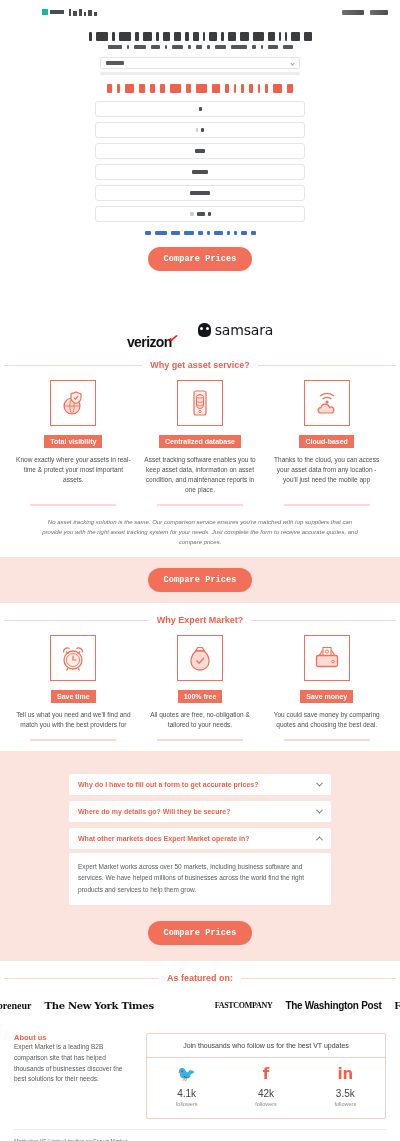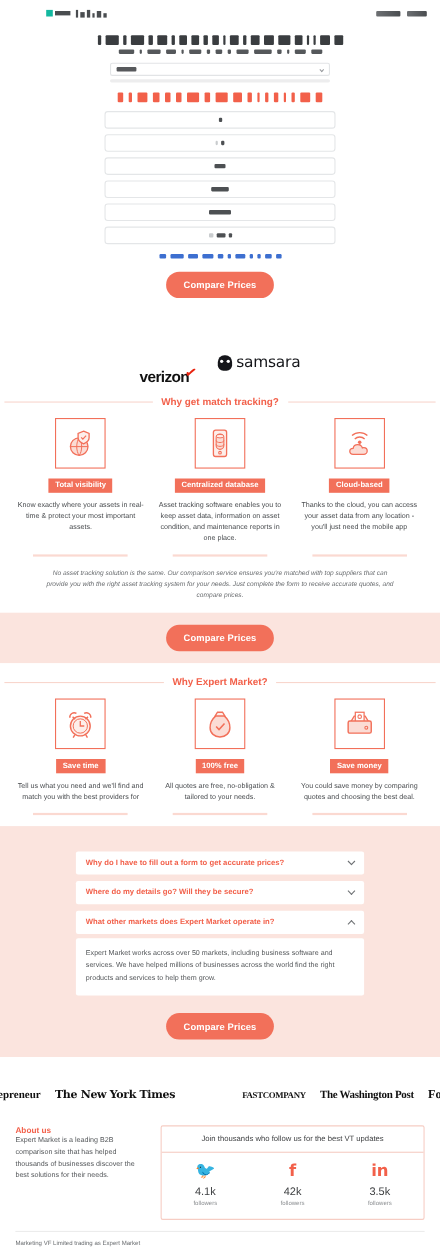--- a/index.html
+++ b/index.html
@@ -45,21 +45,21 @@
   .field i { display:block; height:4px; background:#4d5053; border-radius:1px; }
   .field i.light { background:#c9ccce; }
 
   .consent-redact { display:flex; flex-wrap:wrap; justify-content:center; gap:2px 4px; margin: 9px auto 0; width: 170px; }
   .consent-redact i { display:block; height:4px; background:#3d6fd0; border-radius:1px; }
 
   
   .cta-btn {
     display:block; margin: 0 auto; background:#f2705a; color:#fff; border:none;
     border-radius: 14px; padding: 7px 16px; font-size: 8.5px; font-weight: bold;
-    font-family:Liberation Sans, sans-serif; cursor:pointer; letter-spacing: .1px;
+    font-family:Liberation Mono, monospace; cursor:pointer; letter-spacing: .1px;
   }
   .section-head { display:flex; align-items:center; gap: 8px; padding: 0 4px; }
   .section-head .rule { flex:1; height:1px; background:#f8d6cd; }
   .section-head h2 { color:#f2604a; font-size:9px; font-weight:bold; white-space:nowrap; }
 
   .band-pink { background:#fbe4de; }
   .band-white { background:#fff; }
 
   
   .providers { padding: 10px 0 10px; background:#fff; }
@@ -93,21 +93,21 @@
   .chev.up { transform: rotate(-135deg) translate(-1px,-1px); }
   .faq-a { background:#fff; border-radius:2px; padding: 8px 9px 10px; font-size:6.5px; line-height:1.75; color:#55585b; margin-top:-2px; }
 
   
   .featured { background:#fff; padding: 12px 0 14px; }
   .press { display:flex; justify-content:center; align-items:center; gap: 13px; margin-top: 16px; padding: 0 8px; }
   .press span { color:#111; white-space:nowrap; }
   .p-ent { font-family:"Liberation Serif", serif; font-size:10px; font-weight:bold; }
   .p-nyt { font-family:"DejaVu Serif", serif; font-size:10px; font-weight:bold; letter-spacing:-.3px; }
   .p-fc { font-family:"Liberation Serif", serif; font-size:8px; font-weight:bold; letter-spacing:-.3px;margin-left:48px; }
-  .p-wp { font-family:Liberation Serif, serif; font-size:10px; font-weight:bold; letter-spacing:-.3px; }
+  .p-wp { font-family:Liberation Sans, sans-serif; font-size:10px; font-weight:bold; letter-spacing:-.3px; }
   .p-forbes { font-family:"Liberation Serif", serif; font-size:11px; font-weight:bold; }
 
   
   .footer { background:#fff; padding: 8px 14px 0; display:flex; gap: 14px; }
   .about { width: 118px; }
   .about h3 { color:#f2604a; font-size:7.5px; font-weight:bold; margin-bottom:0; }
   .about p { font-size:6.5px; line-height:1.65; color:#55585b; }
   .social-card { flex:1; border:1px solid #f6cdc4; border-radius:2px; }
   .social-head { text-align:center; font-size:7px; color:#3f4143; padding: 8px 6px; border-bottom:1px solid #f6cdc4; }
   .social-row { display:flex; padding: 9px 0 11px; }
@@ -265,21 +265,21 @@
       <div class="samsara">
         <span class="mark"></span>
         <span class="txt">samsara</span>
       </div>
     </div>
   </div>
 
   <div class="band-white" style="padding-bottom:10px">
     <div class="section-head">
       <div class="rule"></div>
-      <h2>Why get match tracking?</h2>
+      <h2>Why get asset service?</h2>
       <div class="rule"></div>
     </div>
 
     <div class="cards">
       <div class="card">
         <div class="icon-box">
           <svg width="30" height="30" viewBox="0 0 30 30">
             <circle cx="14" cy="18" r="8" fill="#fbdcd5" stroke="#f2705a" stroke-width="1.2"></circle>
             <path d="M6 18h16M14 10c3 4 3 12 0 16M14 10c-3 4-3 12 0 16" stroke="#f2705a" stroke-width=".9" fill="none"></path>
             <path d="M18 4l5 2v4c0 3-2.5 4.5-5 5.5C15.5 14.5 13 13 13 10V6z" fill="#fdeeea" stroke="#f2705a" stroke-width="1.2"></path>
@@ -414,20 +414,25 @@
         </div>
         <div class="faq-a">Expert Market works across over 50 markets, including business software and services. We have helped millions of businesses across the world find the right products and services to help them grow.</div>
       </div>
 
     <div style="padding-top:16px">
       <button class="cta-btn">Compare Prices</button>
     </div>
   </div>
 
   <div class="featured">
+    <div class="section-head">
+      <div class="rule"></div>
+      <h2>As featured on:</h2>
+      <div class="rule"></div>
+    </div>
     <div class="press">
       <span class="p-ent">Entrepreneur</span>
       <span class="p-nyt">The New York Times</span>
       <span class="p-fc">FASTCOMPANY</span>
       <span class="p-wp">The Washington Post</span>
       <span class="p-forbes">Forbes</span>
     </div>
   </div>
 
   <div class="footer">

